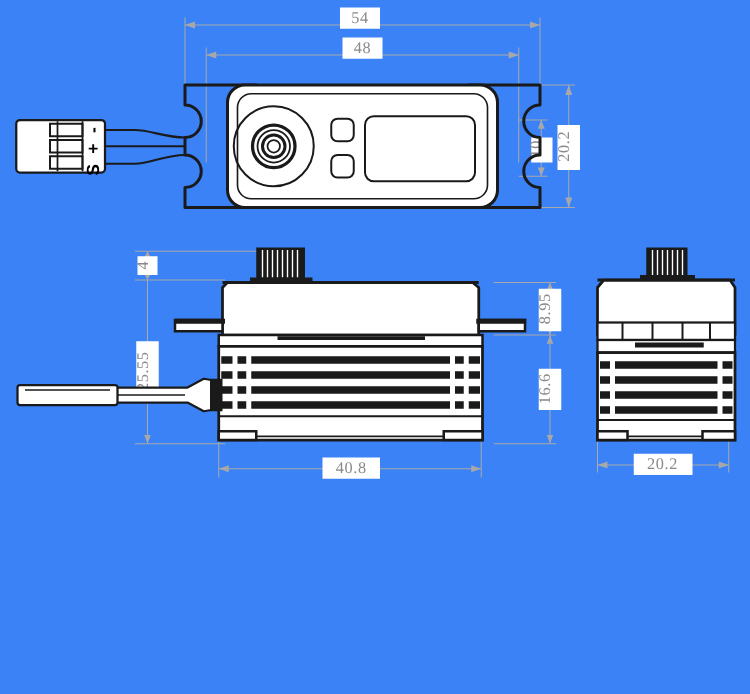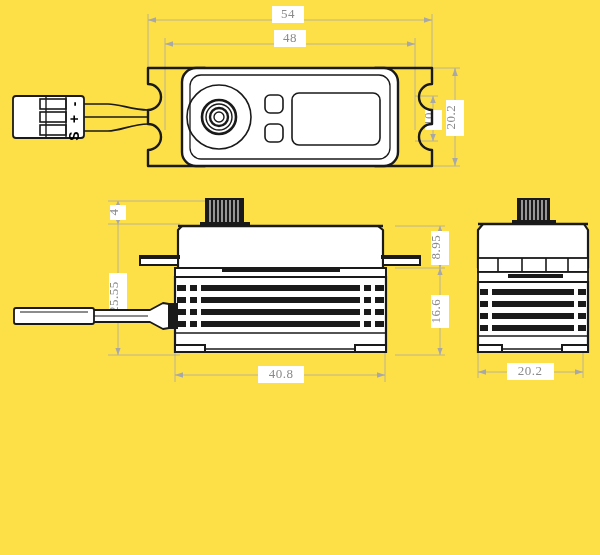--- a/index.html
+++ b/index.html
@@ -1,18 +1,18 @@
 <!DOCTYPE html>
 <html><head>
 <meta charset="utf-8">
 <style>
   html,body{margin:0;padding:0;background:#ffffff;}
   body{width:600px;height:555px;overflow:hidden;
        font-family:"Liberation Serif","DejaVu Serif",serif;}
-  #stage{position:relative;width:600px;height:555px;background:#fde047;}
+  #stage{position:relative;width:600px;height:555px;background:#3b82f6;}
   svg{display:block;}
   .dimtxt{font-family:"Liberation Serif","DejaVu Serif",serif;
           font-size:13px;fill:#8a8a8a;letter-spacing:0.5px;}
   .conntxt{font-family:"Liberation Sans","DejaVu Sans",sans-serif;
            font-size:14px;font-weight:bold;fill:#000;}
 </style>
 </head>
 <body>
 
 <div id="stage">

